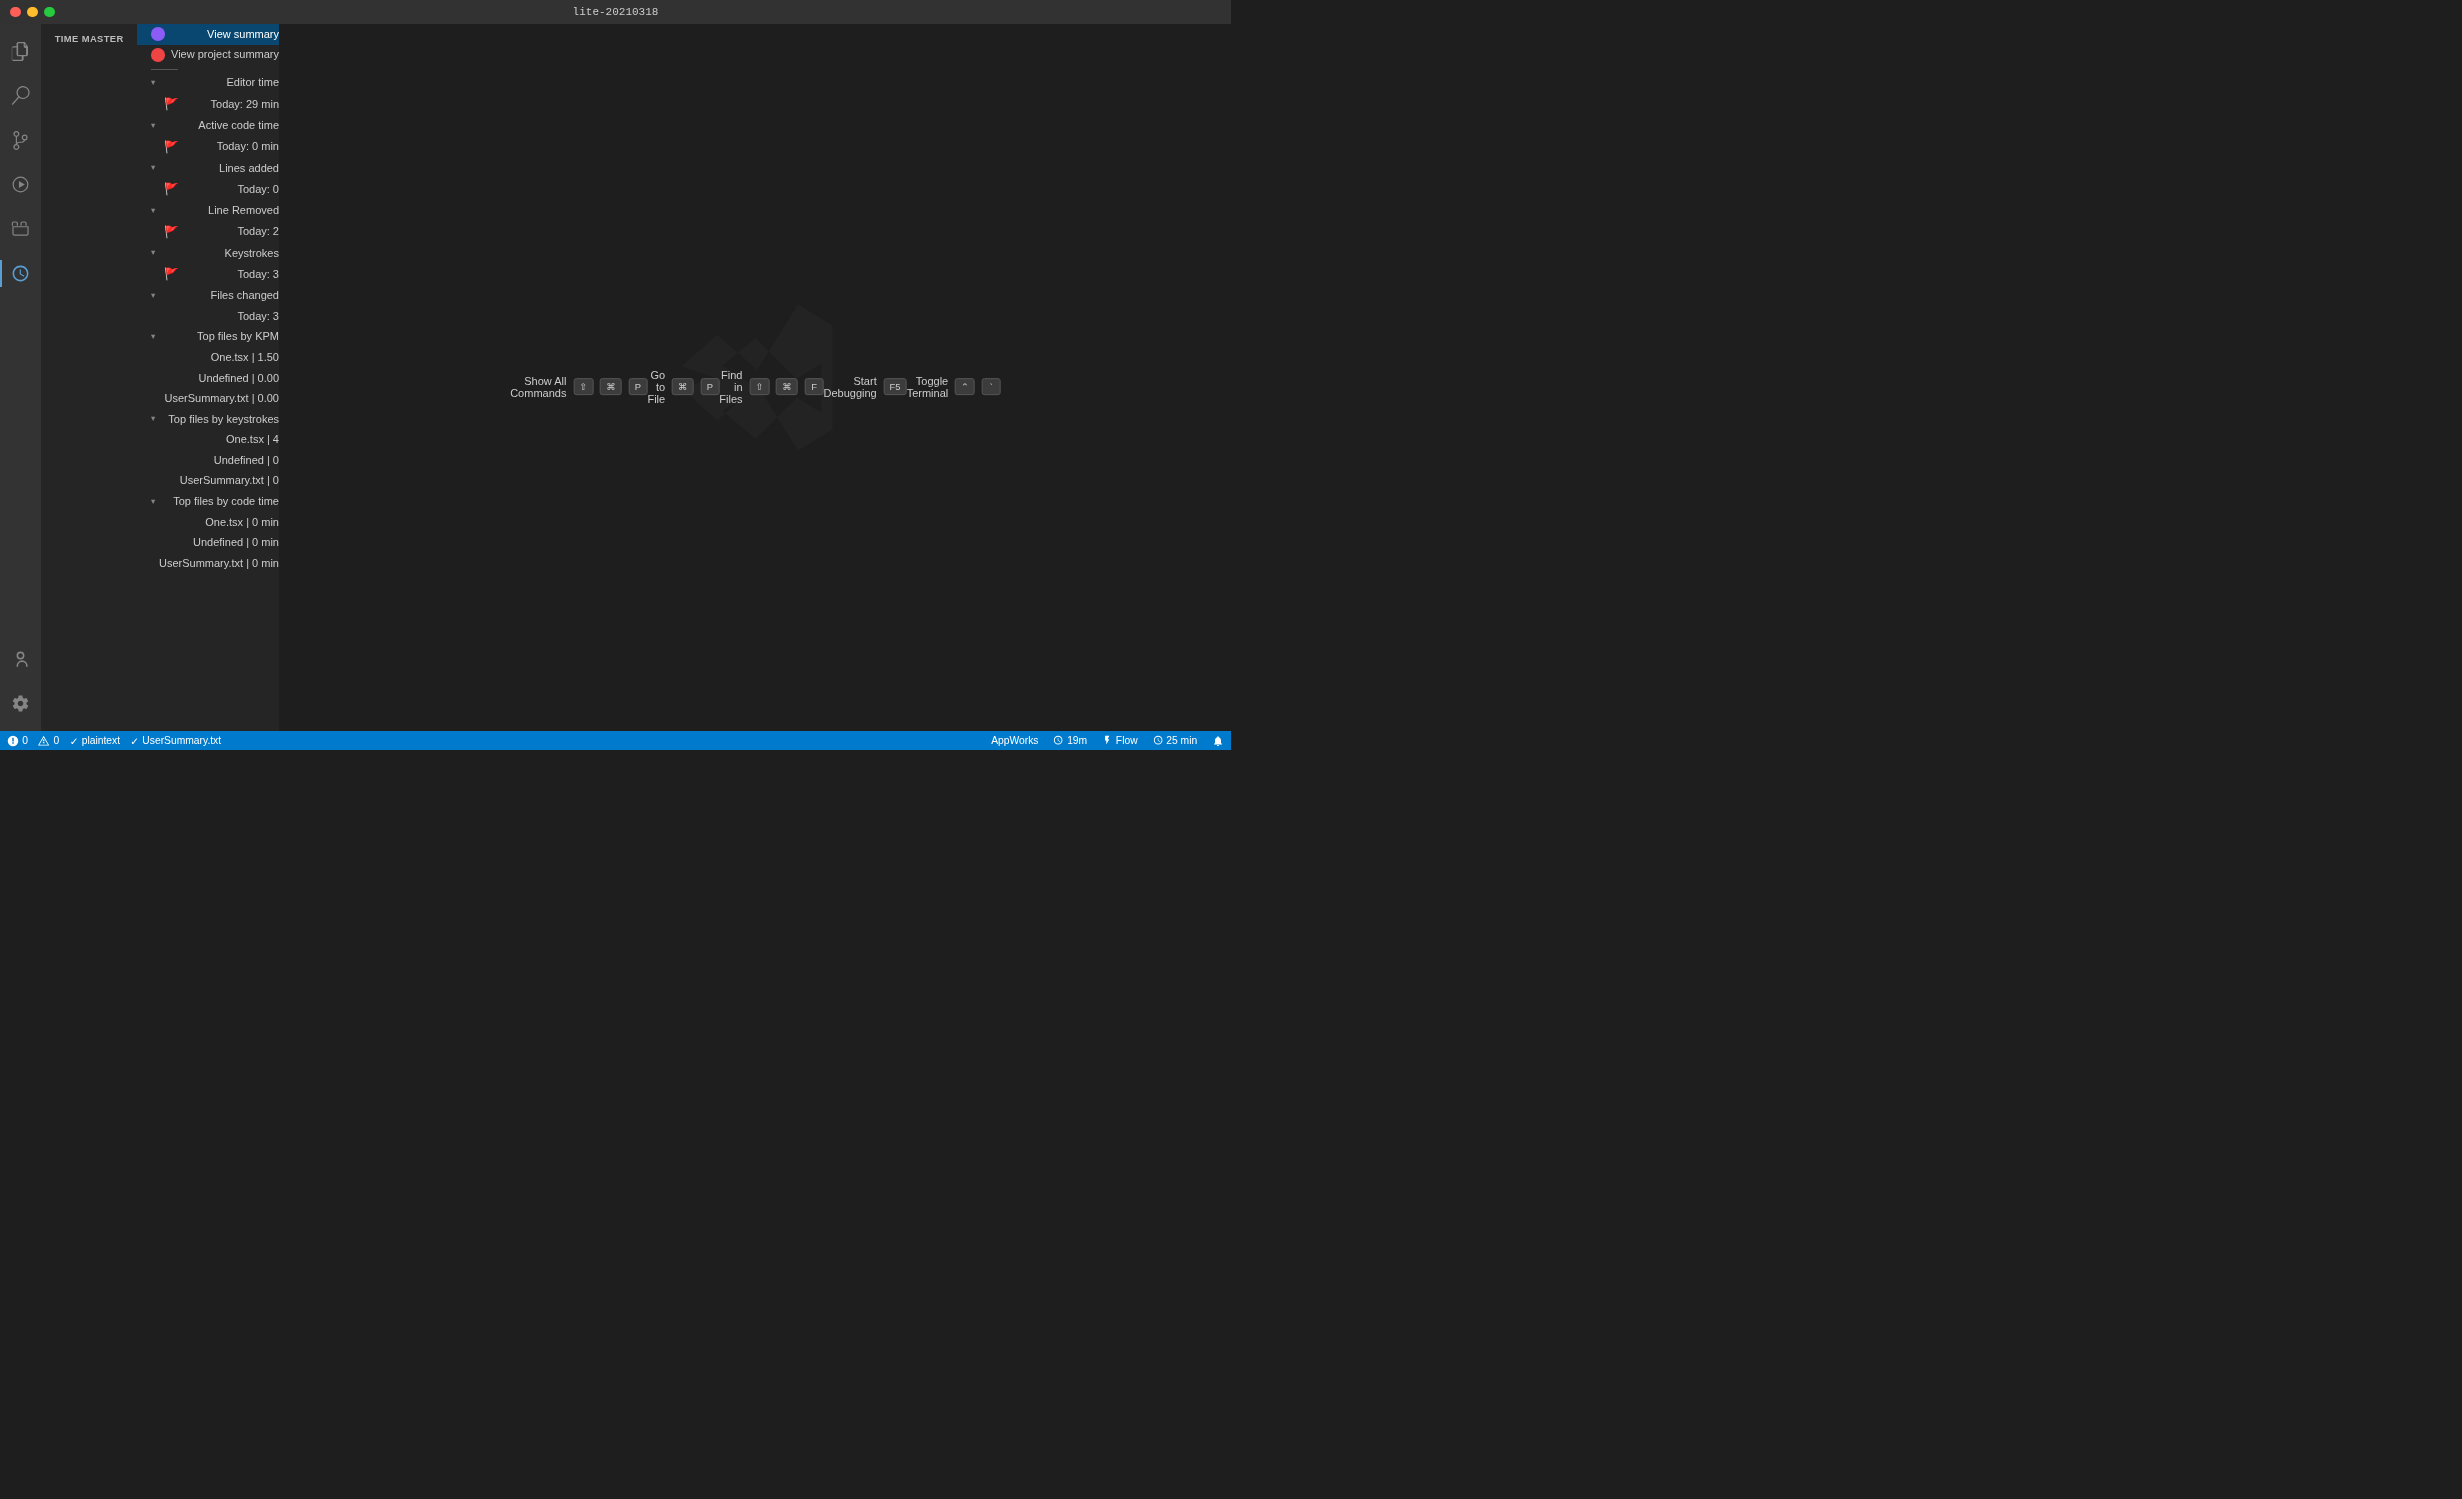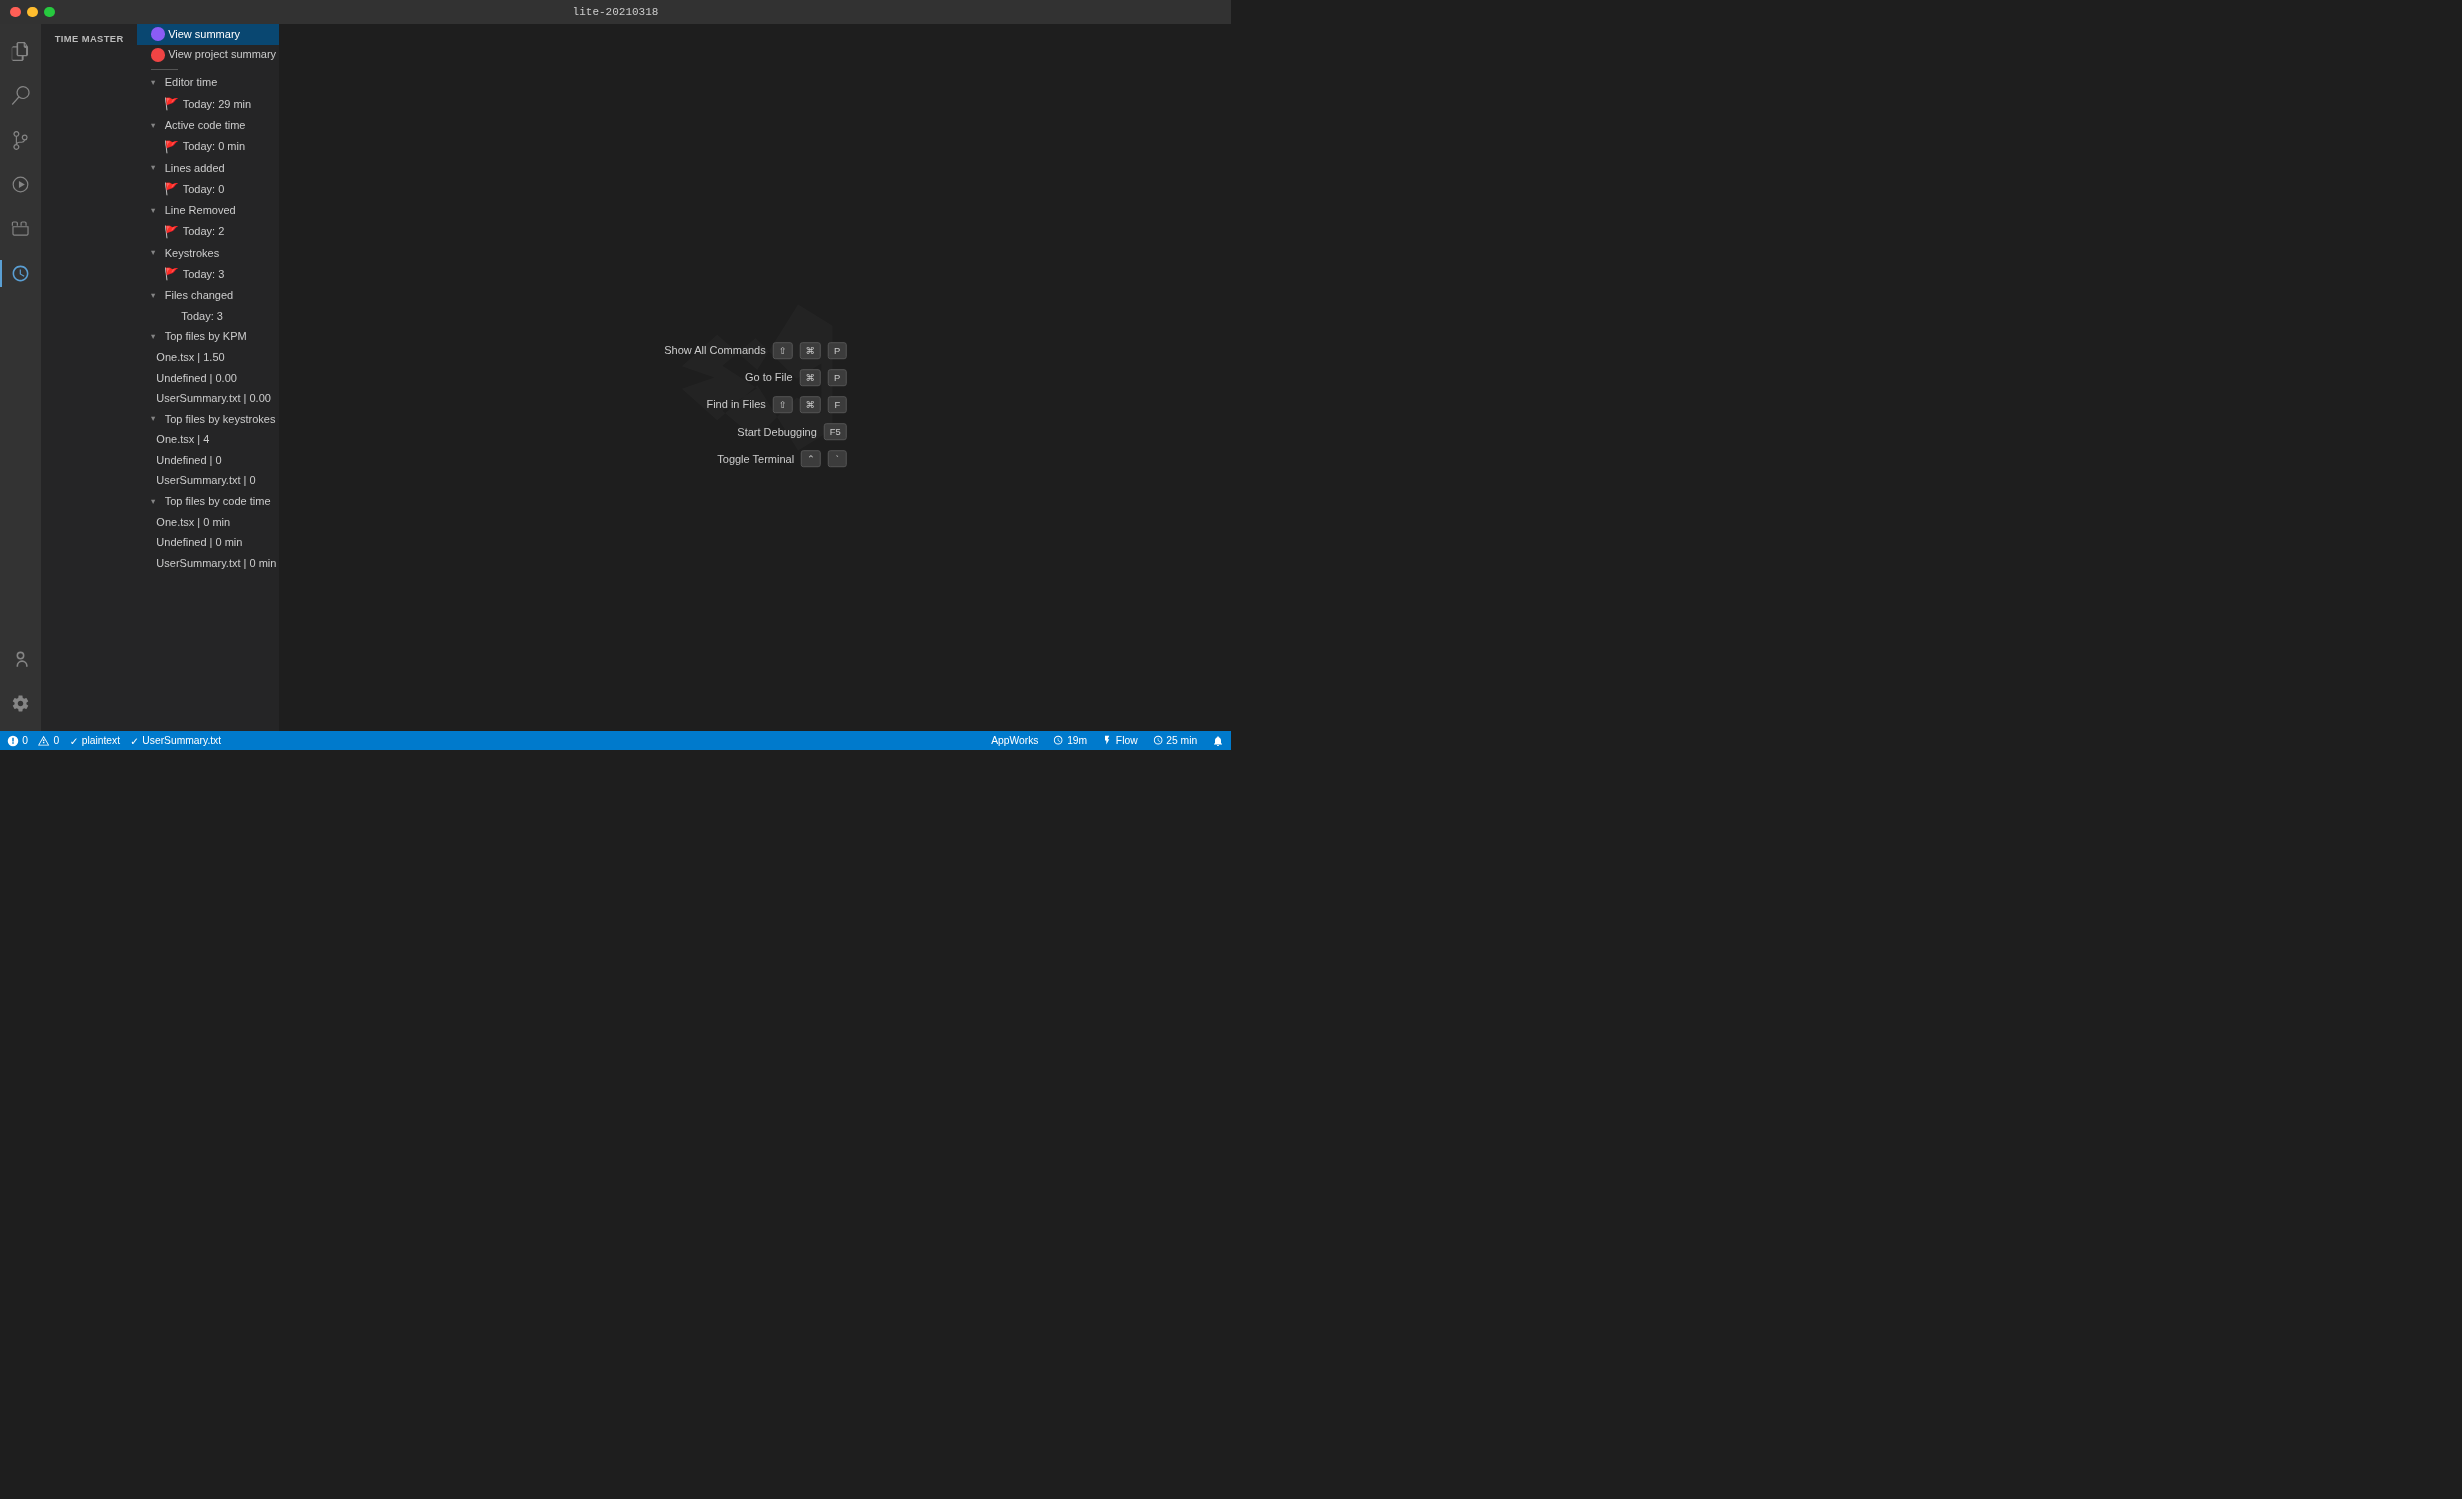--- a/index.html
+++ b/index.html
@@ -145,21 +145,21 @@
       border-radius: 50%;
       flex-shrink: 0;
       margin-right: 3.4px;
       display: flex;
       align-items: center;
       justify-content: center;
     }
     .icon-purple { background: #8b5cf6; }
     .icon-red { background: #ef4444; }
 
-    .tree-item-label { flex: 1; }
+    .tree-item-label { flex: 1; text-align: right; }
     .tree-indent-1 { padding-left: 13.7px; }
     .tree-indent-2 { padding-left: 27px; }
     .tree-indent-3 { padding-left: 19px; }
 
     .separator-line {
       width: 27px;
       height: 0.9px;
       background: #555;
       margin: 3.4px 0 3.4px 13.7px;
     }
@@ -179,21 +179,20 @@
     .vscode-logo {
       width: 171px;
       height: 171px;
       opacity: 0.08;
     }
 
     
     .command-palette {
       position: absolute;
       display: flex;
-      flex-direction: column;
       gap: 0;
       left: 50%;
       top: 50%;
       transform: translate(-50%, -30%);
     }
     .cmd-row {
       display: flex;
       align-items: center;
       justify-content: flex-end;
       gap: 6.8px;

